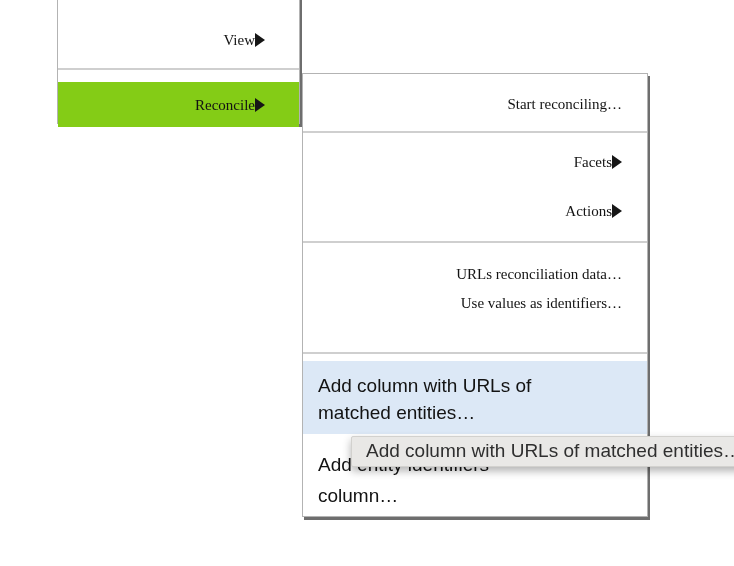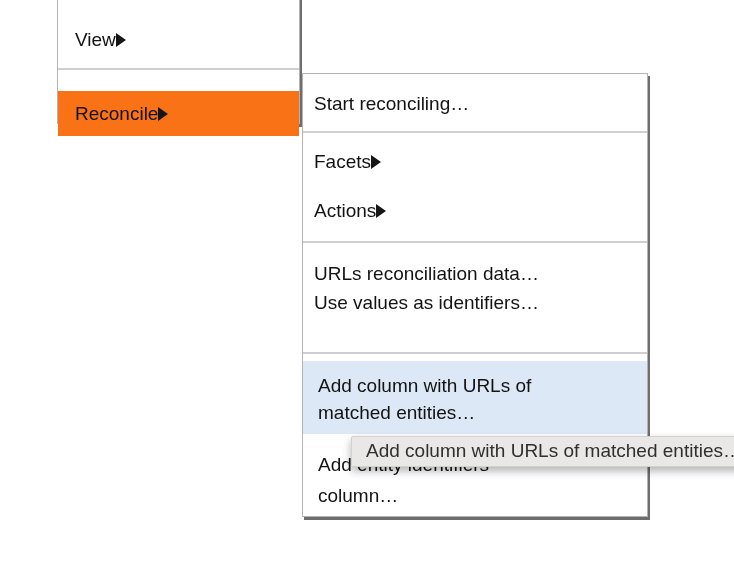--- a/index.html
+++ b/index.html
@@ -15,30 +15,31 @@
     position:absolute;
     background:#ffffff;
     border:1px solid #b3b3b3;
     box-shadow:2px 3px 0 #6e6e6e;
   }
   #parent-menu { left:57px; top:-30px; width:243px; height:154px; }
   #submenu     { left:302px; top:73px; width:346px; height:444px; }
 
   .mrow {
     position:absolute; left:0; right:0;
-    display:flex; align-items:center; justify-content:flex-start;
-    font-size:19px; line-height:24px;
+    display:flex; align-items:center; justify-content:flex-end;
+    font-size:15px; line-height:24px;
     cursor:default;
     white-space:nowrap;
+    font-family:Liberation Serif, serif;
   }
   .mrow.parent { height:45px; padding:0 34px 0 17px; }
   .mrow.sub    { height:48px; padding:0 25px 0 11px; }
 
   #view-row      { top:46px; }
-  #reconcile-row { top:120px; background:#f97316; }
+  #reconcile-row { top:111px; background:#84cc16; }
   #parent-sep    { top:97px; }
 
   #start-row   { top:6px; }
   #facets-row  { top:64px; }
   #actions-row { top:113px; }
   #copy-row    { top:176px; }
   #usevals-row { top:205px; }
   #sub-sep1 { top:57px; }
   #sub-sep2 { top:167px; }
   #sub-sep3 { top:278px; }

